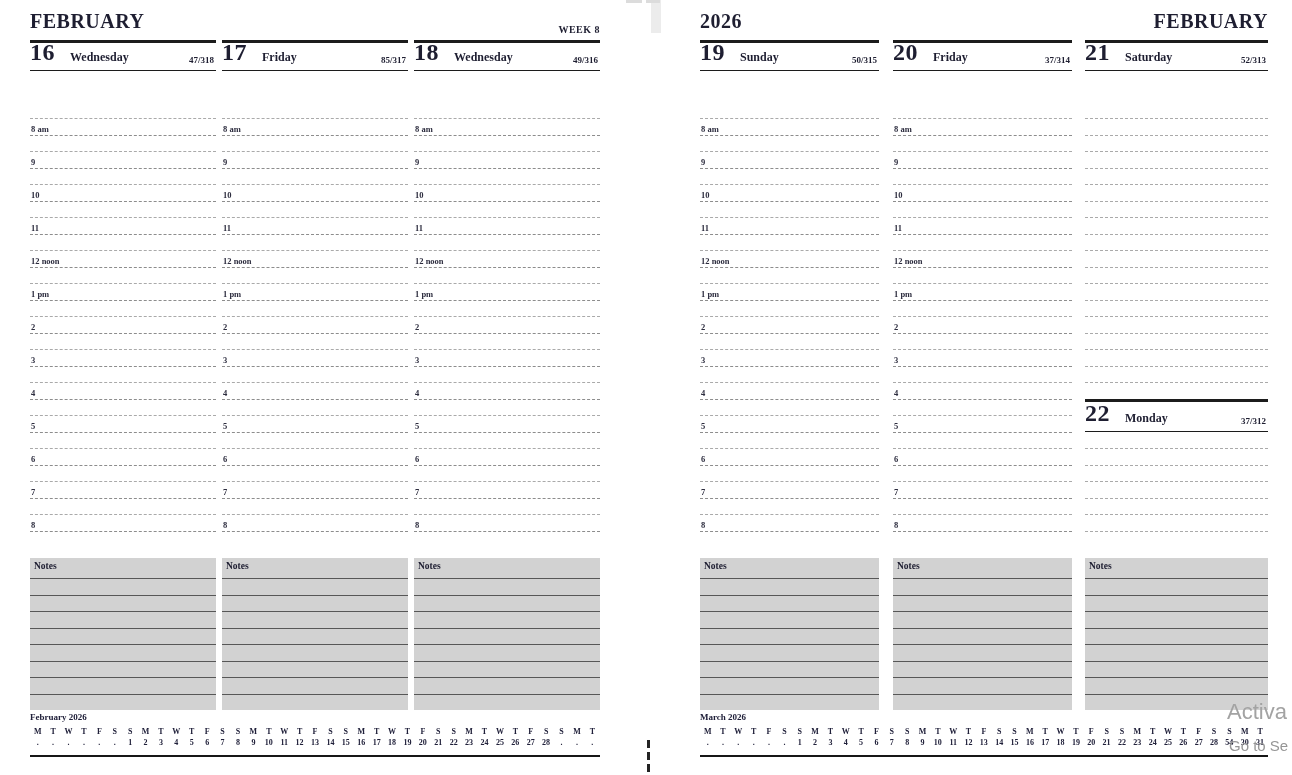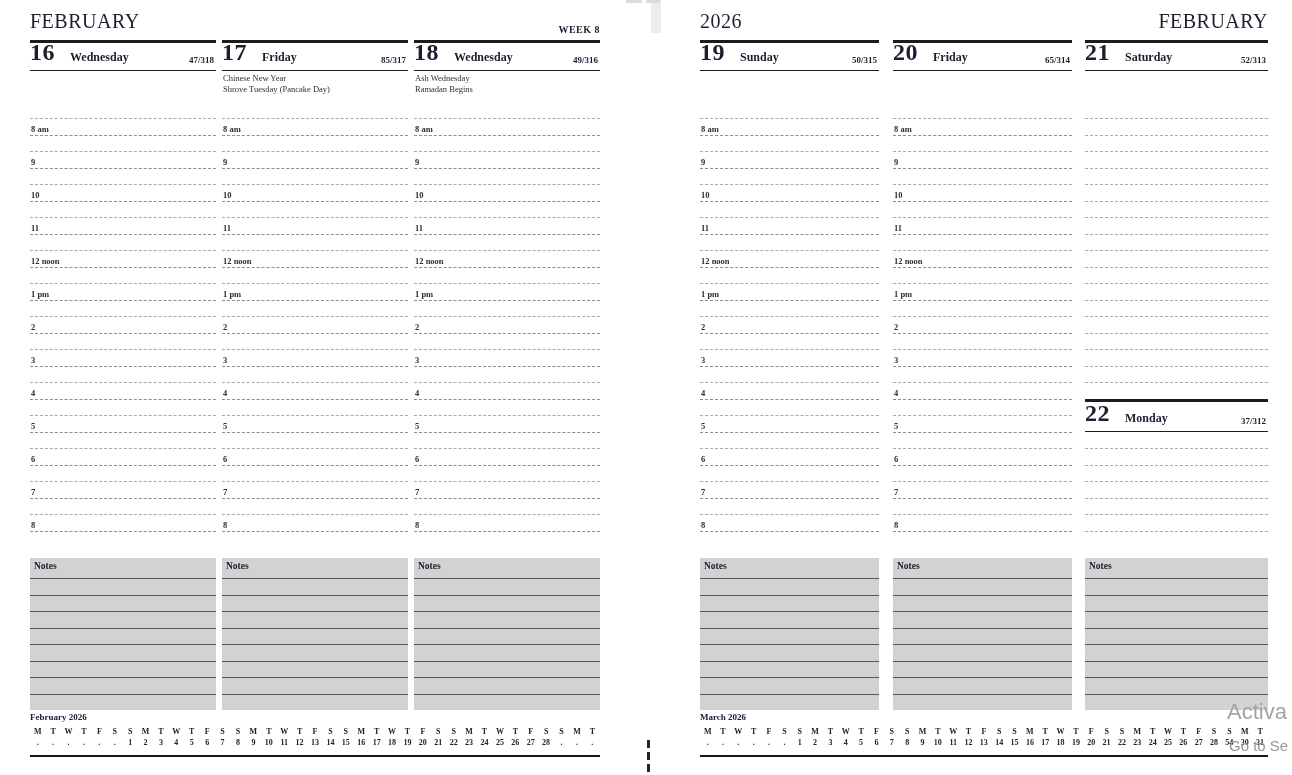--- a/index.html
+++ b/index.html
@@ -16,21 +16,21 @@
   .day-num{position:absolute;left:0;top:-3px;font-size:24px;font-weight:700;letter-spacing:.5px;}
   .day-name{position:absolute;left:40px;bottom:4px;font-size:12px;font-weight:700;}
   .day-doy{position:absolute;right:2px;bottom:4px;font-size:9px;font-weight:700;}
   .holidays{position:absolute;top:73px;left:1px;right:0;}
   .holiday{font-size:8.5px;line-height:11px;color:#2e2e3e;}
   
   .gl{position:absolute;left:0;right:0;height:0;border-top:1px dashed #aaaaaa;}
   .gl.hour{border-top-color:#8d8d8d;}
   .tl{position:absolute;left:1px;font-size:8.5px;font-weight:700;line-height:10px;color:#2c2c3e;}
   
-  .month-title{position:absolute;top:10px;font-size:20px;font-weight:400;letter-spacing:.5px;white-space:nowrap;}
+  .month-title{position:absolute;top:10px;font-size:20px;font-weight:700;letter-spacing:.5px;white-space:nowrap;}
   .week-label{position:absolute;top:24px;right:0;font-size:10px;font-weight:700;letter-spacing:.5px;}
   
   .sun-rule-a{position:absolute;top:399px;left:0;right:0;height:2.5px;background:#1c1c1c;}
   .sun-rule-b{position:absolute;top:430.5px;left:0;right:0;height:1.8px;background:#1c1c1c;}
   .sun-head{position:absolute;top:403px;left:0;right:0;height:27px;}
   
   .notes{position:absolute;top:558px;left:0;right:0;height:152px;background:#d2d2d2;}
   .notes-label{position:absolute;top:3px;left:4px;font-size:9.5px;font-weight:700;color:#1c1c30;}
   .nl{position:absolute;left:0;right:0;height:0;border-top:1px solid #575757;}
   
@@ -120,24 +120,20 @@
   </div>
 
   <div class="day-col" style="left:222px;width:186px;">
     <div class="rule-a"></div>
     <div class="day-head">
       <span class="day-num">17</span>
       <span class="day-name">Friday</span>
       <span class="day-doy">85/317</span>
     </div>
     <div class="rule-b"></div>
-    <div class="holidays">
-      <div class="holiday">Chinese New Year</div>
-      <div class="holiday">Shrove Tuesday (Pancake Day)</div>
-    </div>
     <div>
         <div class="gl" style="top: 118px;"></div>
         <div class="gl hour" style="top: 134.5px;"></div>
         <div class="tl" style="top: 123.5px;">8 am</div>
         <div class="gl" style="top: 151px;"></div>
         <div class="gl hour" style="top: 167.5px;"></div>
         <div class="tl" style="top: 156.5px;">9</div>
         <div class="gl" style="top: 184px;"></div>
         <div class="gl hour" style="top: 200.5px;"></div>
         <div class="tl" style="top: 189.5px;">10</div>
@@ -187,24 +183,20 @@
 
   <div class="day-col" style="left:414px;width:186px;">
     <div class="week-label">WEEK 8</div>
     <div class="rule-a"></div>
     <div class="day-head">
       <span class="day-num">18</span>
       <span class="day-name">Wednesday</span>
       <span class="day-doy">49/316</span>
     </div>
     <div class="rule-b"></div>
-    <div class="holidays">
-      <div class="holiday">Ash Wednesday</div>
-      <div class="holiday">Ramadan Begins</div>
-    </div>
     <div>
         <div class="gl" style="top: 118px;"></div>
         <div class="gl hour" style="top: 134.5px;"></div>
         <div class="tl" style="top: 123.5px;">8 am</div>
         <div class="gl" style="top: 151px;"></div>
         <div class="gl hour" style="top: 167.5px;"></div>
         <div class="tl" style="top: 156.5px;">9</div>
         <div class="gl" style="top: 184px;"></div>
         <div class="gl hour" style="top: 200.5px;"></div>
         <div class="tl" style="top: 189.5px;">10</div>
@@ -468,21 +460,21 @@
         <div class="nl" style="top: 119px;"></div>
         <div class="nl" style="top: 135.5px;"></div>
       </div>
   </div>
 
   <div class="day-col" style="left:893px;width:179px;">
     <div class="rule-a"></div>
     <div class="day-head">
       <span class="day-num">20</span>
       <span class="day-name">Friday</span>
-      <span class="day-doy">65/314</span>
+      <span class="day-doy">37/314</span>
     </div>
     <div class="rule-b"></div>
     <div>
         <div class="gl" style="top: 118px;"></div>
         <div class="gl hour" style="top: 134.5px;"></div>
         <div class="tl" style="top: 123.5px;">8 am</div>
         <div class="gl" style="top: 151px;"></div>
         <div class="gl hour" style="top: 167.5px;"></div>
         <div class="tl" style="top: 156.5px;">9</div>
         <div class="gl" style="top: 184px;"></div>

